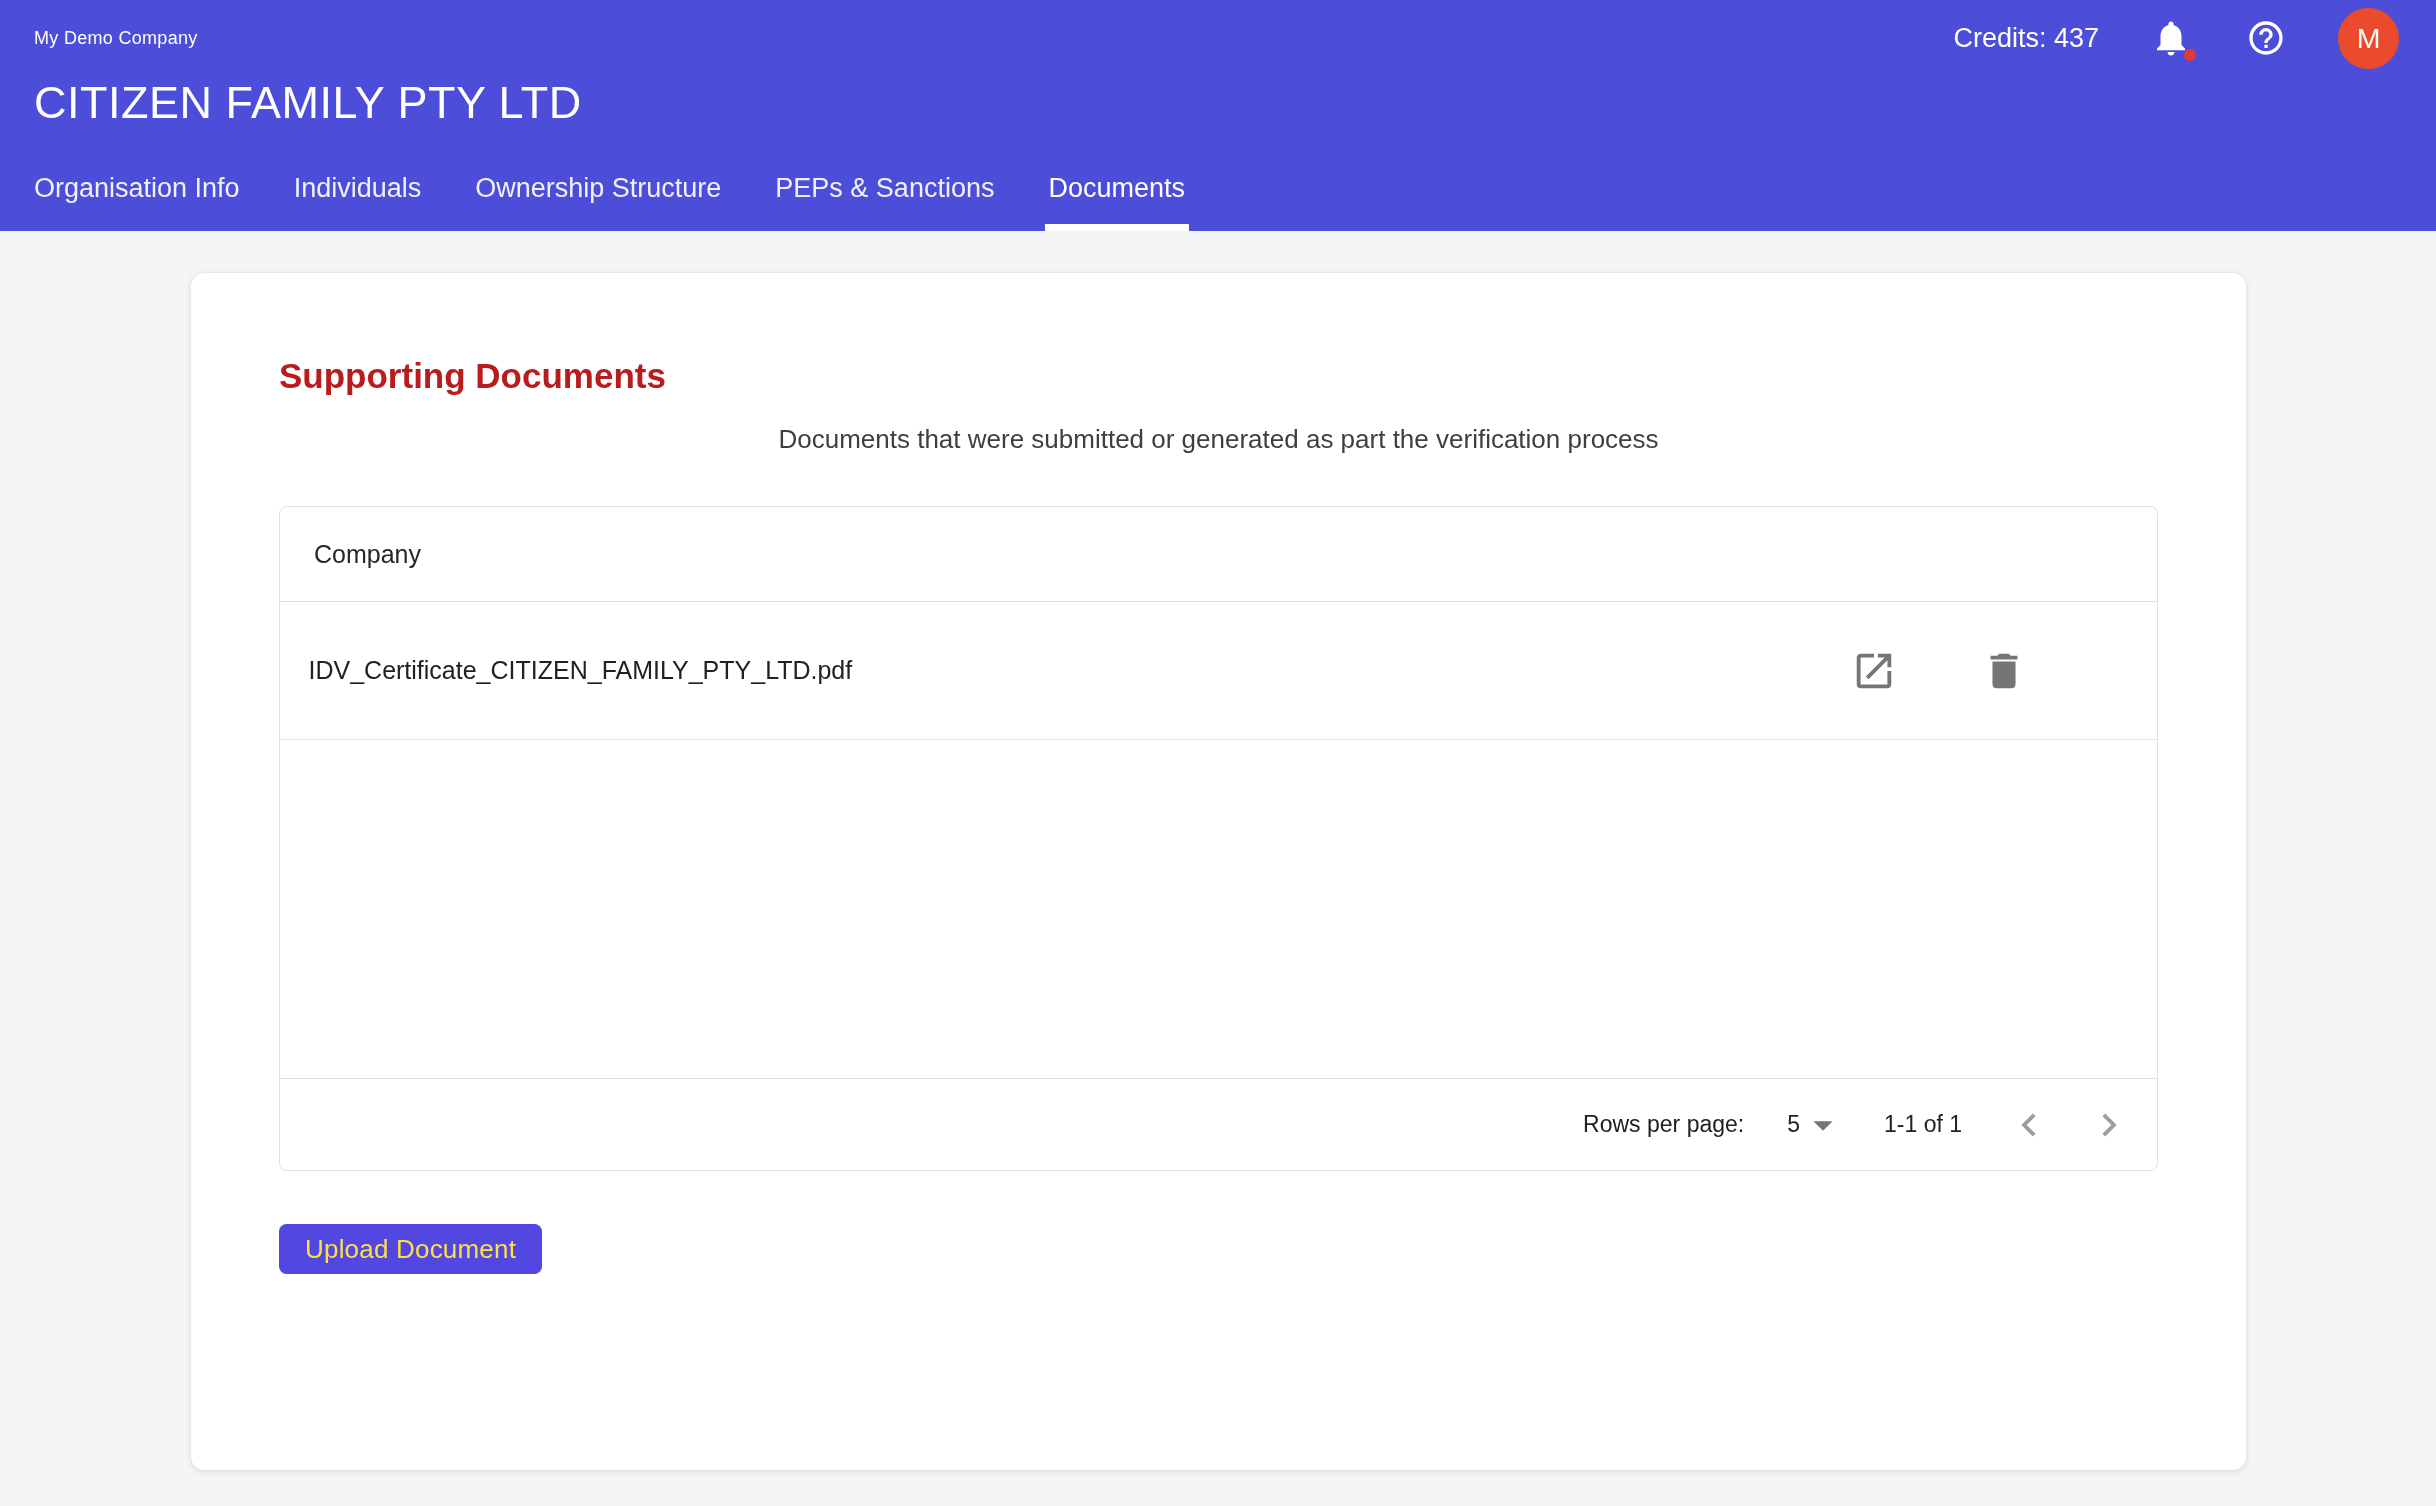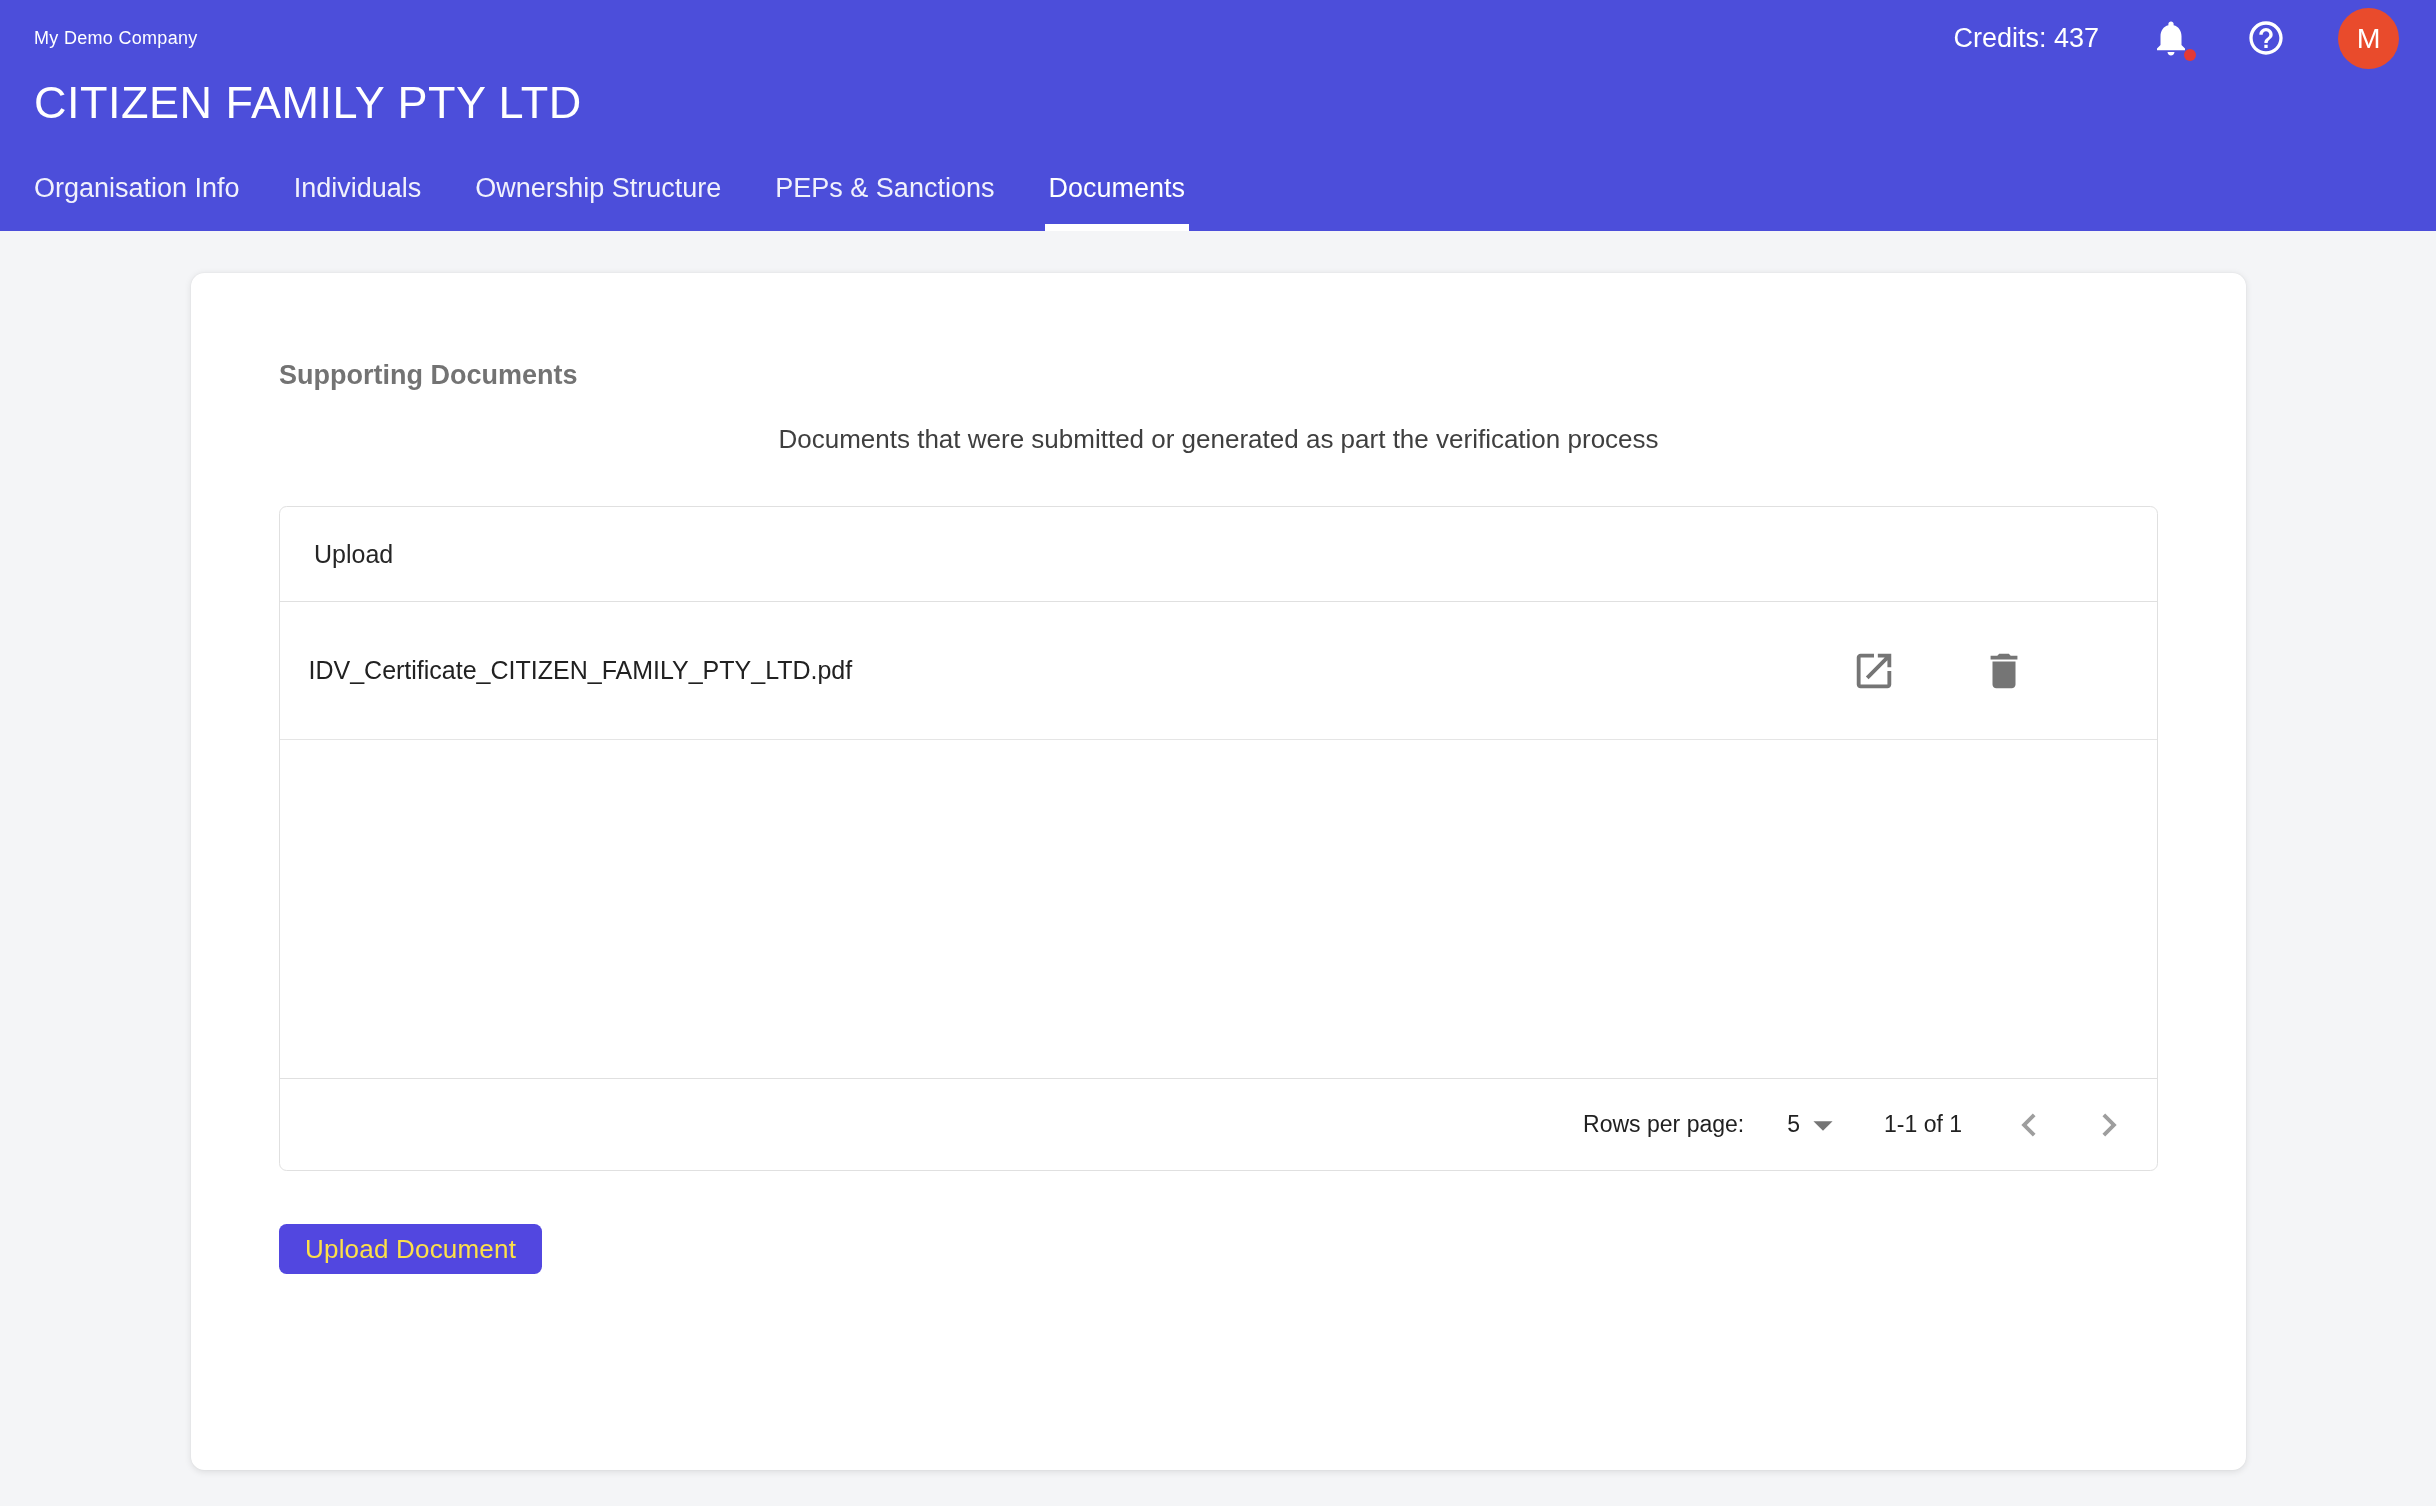--- a/index.html
+++ b/index.html
@@ -65,21 +65,21 @@
 
   
   .card {
     width: 2055px; height: 1197px;
     margin: 42px auto 0;
     background: #ffffff;
     border-radius: 13.3px;
     box-shadow: 0 1.9px 7.6px rgba(0,0,0,0.10), 0 0 1.9px rgba(0,0,0,0.06);
     padding: 87px 88px 0 88px;
   }
-  .section-title { font-size: 27px; font-weight: 700; color: #737373; line-height: 31px; }
+  .section-title { font-size: 35px; font-weight: 700; color: #b91c1c; line-height: 31px; }
   .section-subtitle { font-size: 26px; color: #3f3f3f; margin-top: 33px; line-height: 31px; text-align: center; }
 
   
   .doc-table {
     margin-top: 51px;
     border: 1px solid #e0e0e0;
     border-radius: 7.6px;
     width: 100%;
     background: #fff;
   }
@@ -163,21 +163,21 @@
     <div class="tab active">Documents</div>
   </nav>
 </header>
 
 <main class="card">
   <h2 class="section-title">Supporting Documents</h2>
   <p class="section-subtitle">Documents that were submitted or generated as part the verification process</p>
 
   <div class="doc-table">
     <div class="t-row-grid t-header">
-      <div class="t-cell-actions th">Upload</div>
+      <div class="t-cell-actions th">Company</div>
     </div>
 
     <div class="t-row-grid t-datarow">
       <div class="t-cell-file td">IDV_Certificate_CITIZEN_FAMILY_PTY_LTD.pdf</div>
       <div class="t-cell-actions">
         <button class="action-btn">
           <span style="display:flex;">
             <svg width="46" height="46" viewBox="0 0 24 24" fill="#757575">
                 <path d="M19 19H5V5h7V3H5c-1.11 0-2 .9-2 2v14c0 1.1.89 2 2 2h14c1.1 0 2-.9 2-2v-7h-2v7zM14 3v2h3.59l-9.83 9.83 1.41 1.41L19 6.41V10h2V3h-7z"></path>
               </svg>

